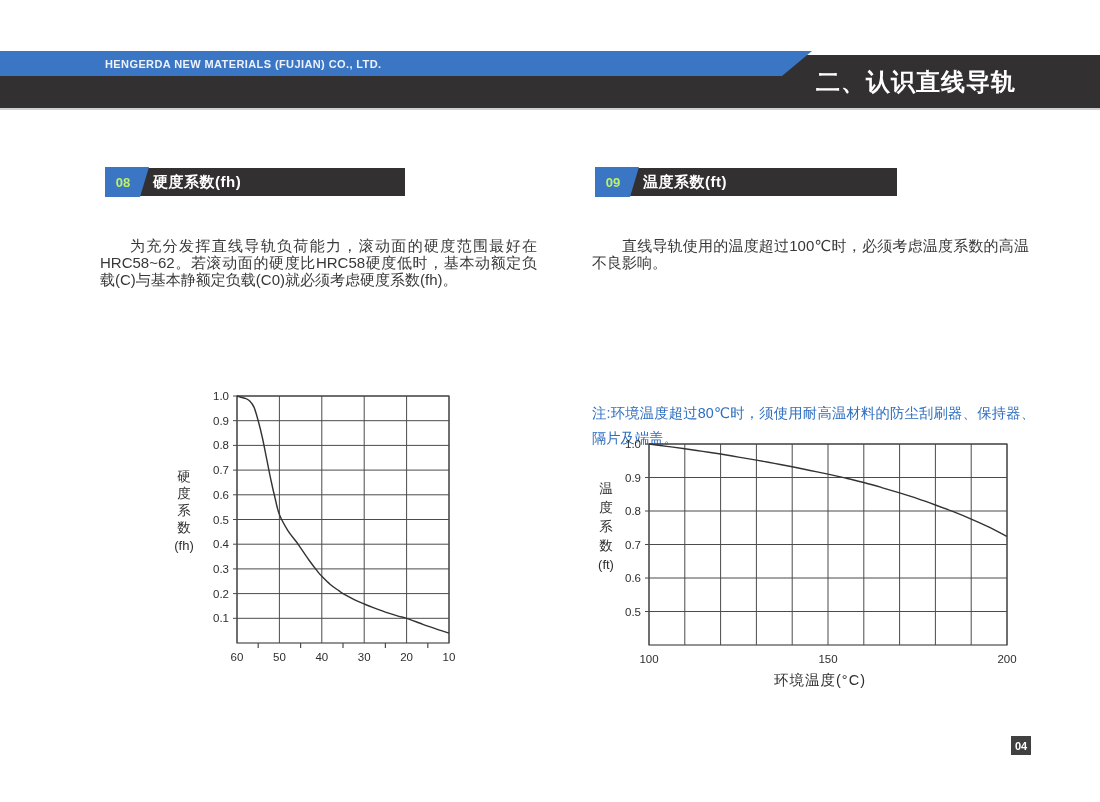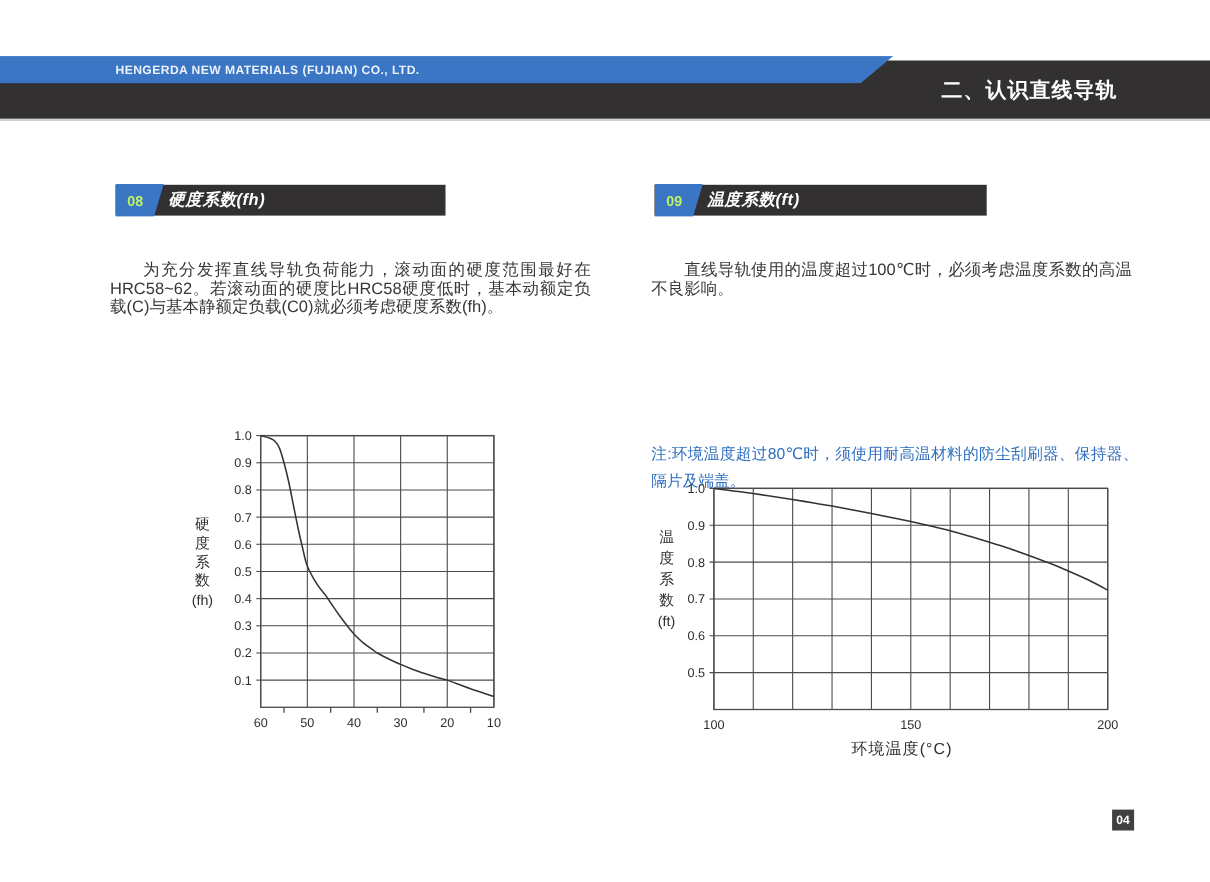--- a/index.html
+++ b/index.html
@@ -1,33 +1,33 @@
 <!DOCTYPE html>
 <html style="--accent: #3b76c5; --dark: #323031; --note: #2f6fc0; --text: #383838; --grid: #4b4b4b;"><head>
 <meta charset="utf-8">
 <style>
   html,body{margin:0;padding:0;background:#fff;}
   .page{position:relative;width:1100px;height:802px;background:#ffffff;overflow:hidden;
         font-family:"Liberation Sans","DejaVu Sans",sans-serif;color:var(--text,#383838);}
   
   .band-dark{position:absolute;left:0;top:55px;width:1100px;height:53px;background:var(--dark,#323031);
              display:flex;align-items:center;justify-content:flex-end;padding-right:84px;box-sizing:border-box;}
-  .band-title{color:#fff;font-size:19px;font-weight:bold;letter-spacing:1px;text-align:right;}
+  .band-title{color:#fff;font-size:24px;font-weight:bold;letter-spacing:1px;text-align:right;}
   .band-underline{position:absolute;left:0;top:108px;width:1100px;height:2px;background:#d0d0d0;}
   .band-blue{position:absolute;left:0;top:51px;width:812px;height:25px;background:var(--accent,#3b76c5);
              clip-path:polygon(0 0,100% 0,calc(100% - 30px) 100%,0 100%);
              display:flex;align-items:center;}
   .company{color:#edf2fa;font-size:11px;font-weight:bold;letter-spacing:.4px;padding-left:105px;}
   
   .sec-header{position:absolute;top:168px;height:28px;background:var(--dark,#323031);}
   .sec-badge{position:absolute;left:0;top:-1px;bottom:-1px;width:36px;background:var(--accent,#3b76c5);
              clip-path:polygon(0 0,100% 0,calc(100% - 9px) 100%,0 100%);
              display:flex;align-items:center;justify-content:center;padding-right:8px;}
   .sec-badge span{color:#bef264;font-size:13px;font-weight:bold;}
-  .sec-title{color:#fff;font-size:15px;font-weight:bold;line-height:28px;margin-left:48px;letter-spacing:.5px;font-style:italic;}
+  .sec-title{color:#fff;font-size:15px;font-weight:bold;line-height:28px;margin-left:48px;letter-spacing:.5px;}
   
   .para{position:absolute;font-size:15px;line-height:17px;text-align:justify;color:var(--text,#383838);}
   .para.indent{text-indent:2em;}
   .note{position:absolute;font-size:14.3px;line-height:25px;color:var(--note,#2f6fc0);font-weight:500;text-align:justify;}
   
   .chart-svg{position:absolute;}
   .axis-xlabel{position:absolute;text-align:center;font-size:14.5px;color:#2e2e2e;letter-spacing:1px;}
   .axis-ylabel{position:absolute;width:40px;text-align:center;color:#2e2e2e;}
   .axis-ylabel .chars{width:20px;margin:0 auto;word-break:break-all;font-size:13.5px;line-height:17px;}
   .axis-ylabel .unit{font-size:13px;margin-top:2px;}

